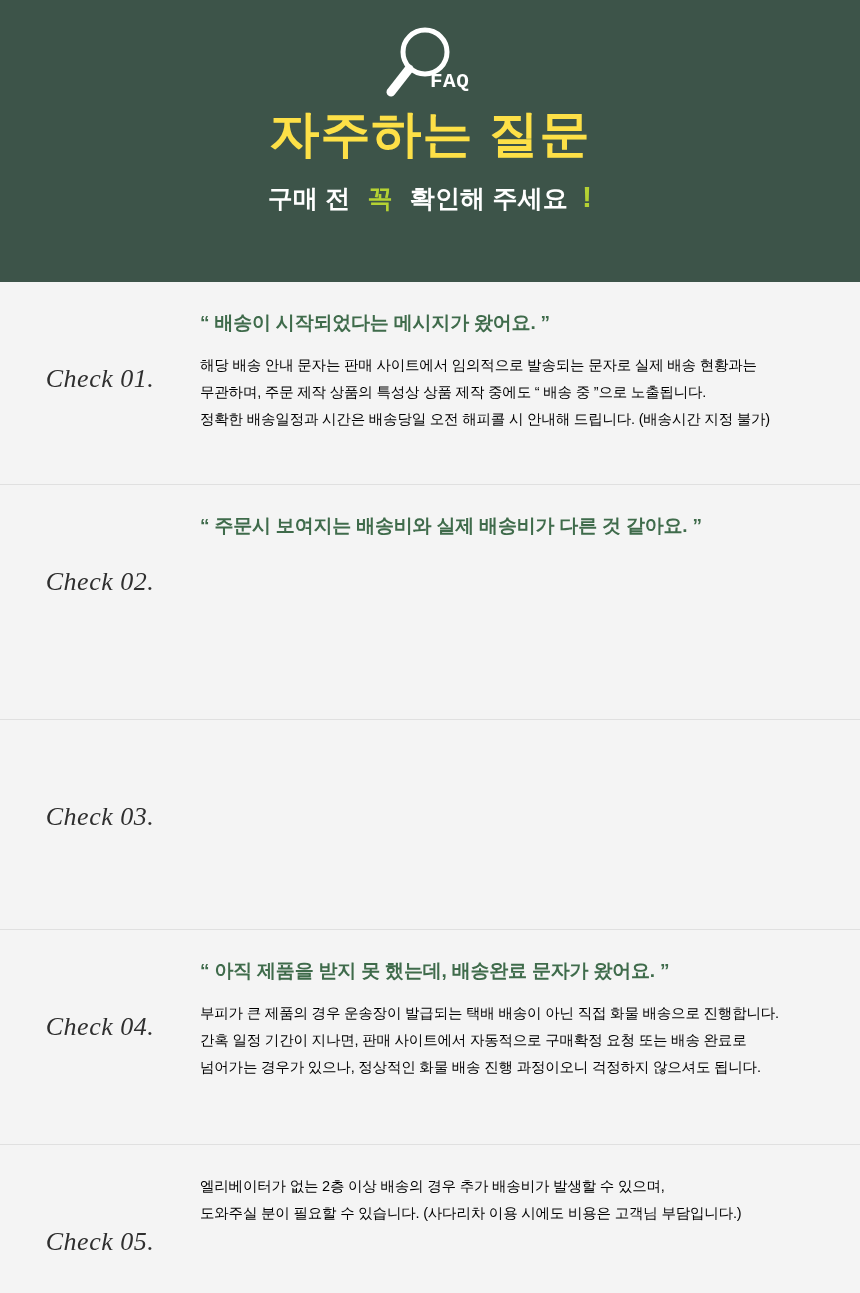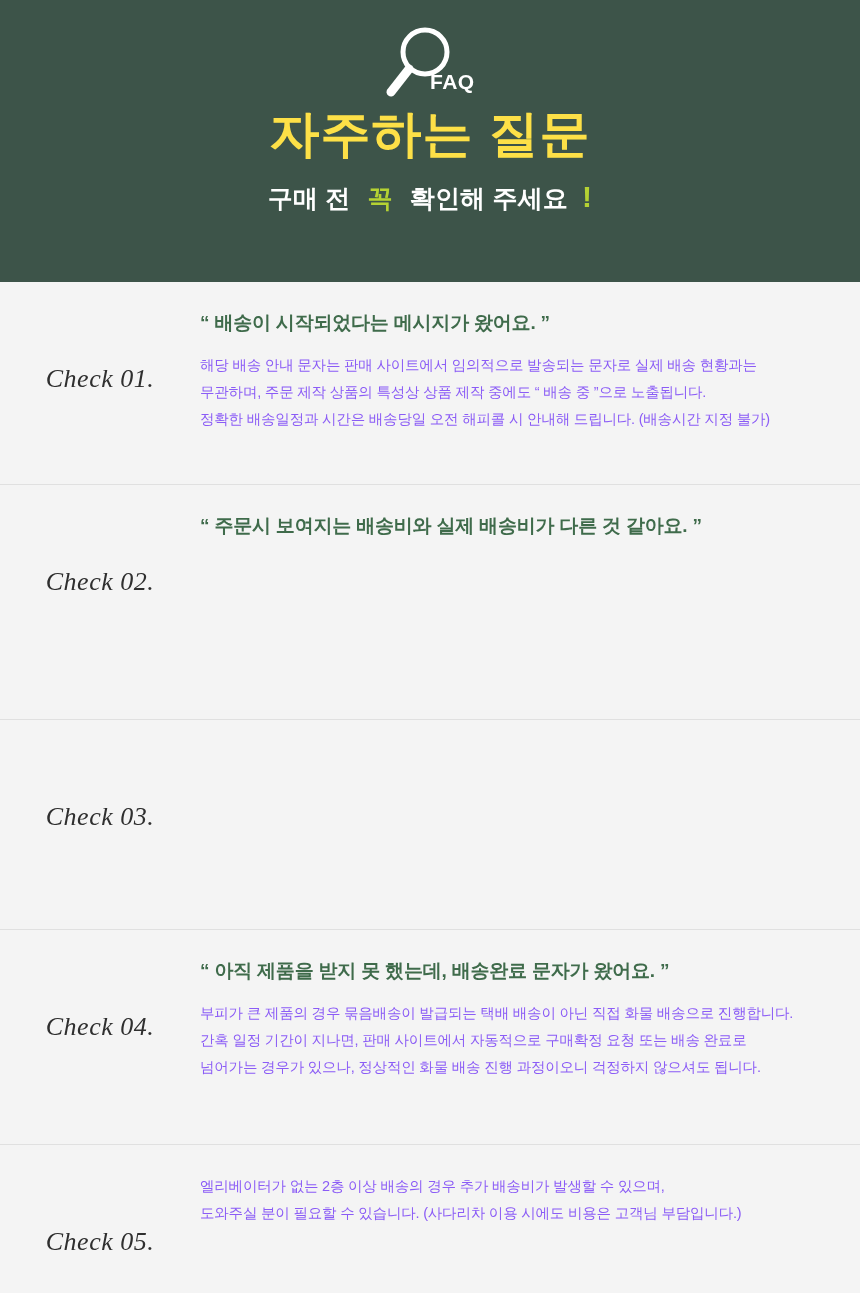--- a/index.html
+++ b/index.html
@@ -25,20 +25,21 @@
     flex-direction: column;
     align-items: center;
     justify-content: flex-start;
     padding-top: 22px;
   }
   .magnifier-wrap {
     width: 110px;
     height: 80px;
     position: relative;
     margin-bottom: 2px;
+    font-family: Liberation Mono, monospace;
   }
   .magnifier-wrap svg { display: block; }
   .faq-label {
     position: absolute;
     left: 55px;
     top: 48px;
     color: #ffffff;
     font-size: 21px;
     font-weight: bold;
     letter-spacing: 0.5px;
@@ -102,21 +103,21 @@
     flex: 1 1 auto;
   }
   .faq-q {
     color: #3f6b4b;
     font-size: 19px;
     font-weight: bold;
     margin-bottom: 16px;
     letter-spacing: -0.2px;
   }
   .faq-a {
-    color: #8b5cf6;
+    color: #000000;
     font-size: 14.5px;
     line-height: 1.85;
     letter-spacing: -0.2px;
   }
   .faq-a div { white-space: nowrap; }
 
   
   .item-1 { height: 203px; }
   .item-2 { height: 235px; }
   .item-3 { height: 210px; }
@@ -168,21 +169,21 @@
 
     <div class="faq-item item-3">
       <div class="check-label">Check 03.</div>
     </div>
 
     <div class="faq-item item-4">
       <div class="check-label">Check 04.</div>
       <div class="faq-body">
         <div class="faq-q">“ 아직 제품을 받지 못 했는데, 배송완료 문자가 왔어요. ”</div>
         <div class="faq-a">
-          <div>부피가 큰 제품의 경우 묶음배송이 발급되는 택배 배송이 아닌 직접 화물 배송으로 진행합니다.</div>
+          <div>부피가 큰 제품의 경우 운송장이 발급되는 택배 배송이 아닌 직접 화물 배송으로 진행합니다.</div>
           <div>간혹 일정 기간이 지나면, 판매 사이트에서 자동적으로 구매확정 요청 또는 배송 완료로</div>
           <div>넘어가는 경우가 있으나, 정상적인 화물 배송 진행 과정이오니 걱정하지 않으셔도 됩니다.</div>
         </div>
       </div>
     </div>
 
     <div class="faq-item item-5">
       <div class="check-label">Check 05.</div>
       <div class="faq-body">
         <div class="faq-a">

